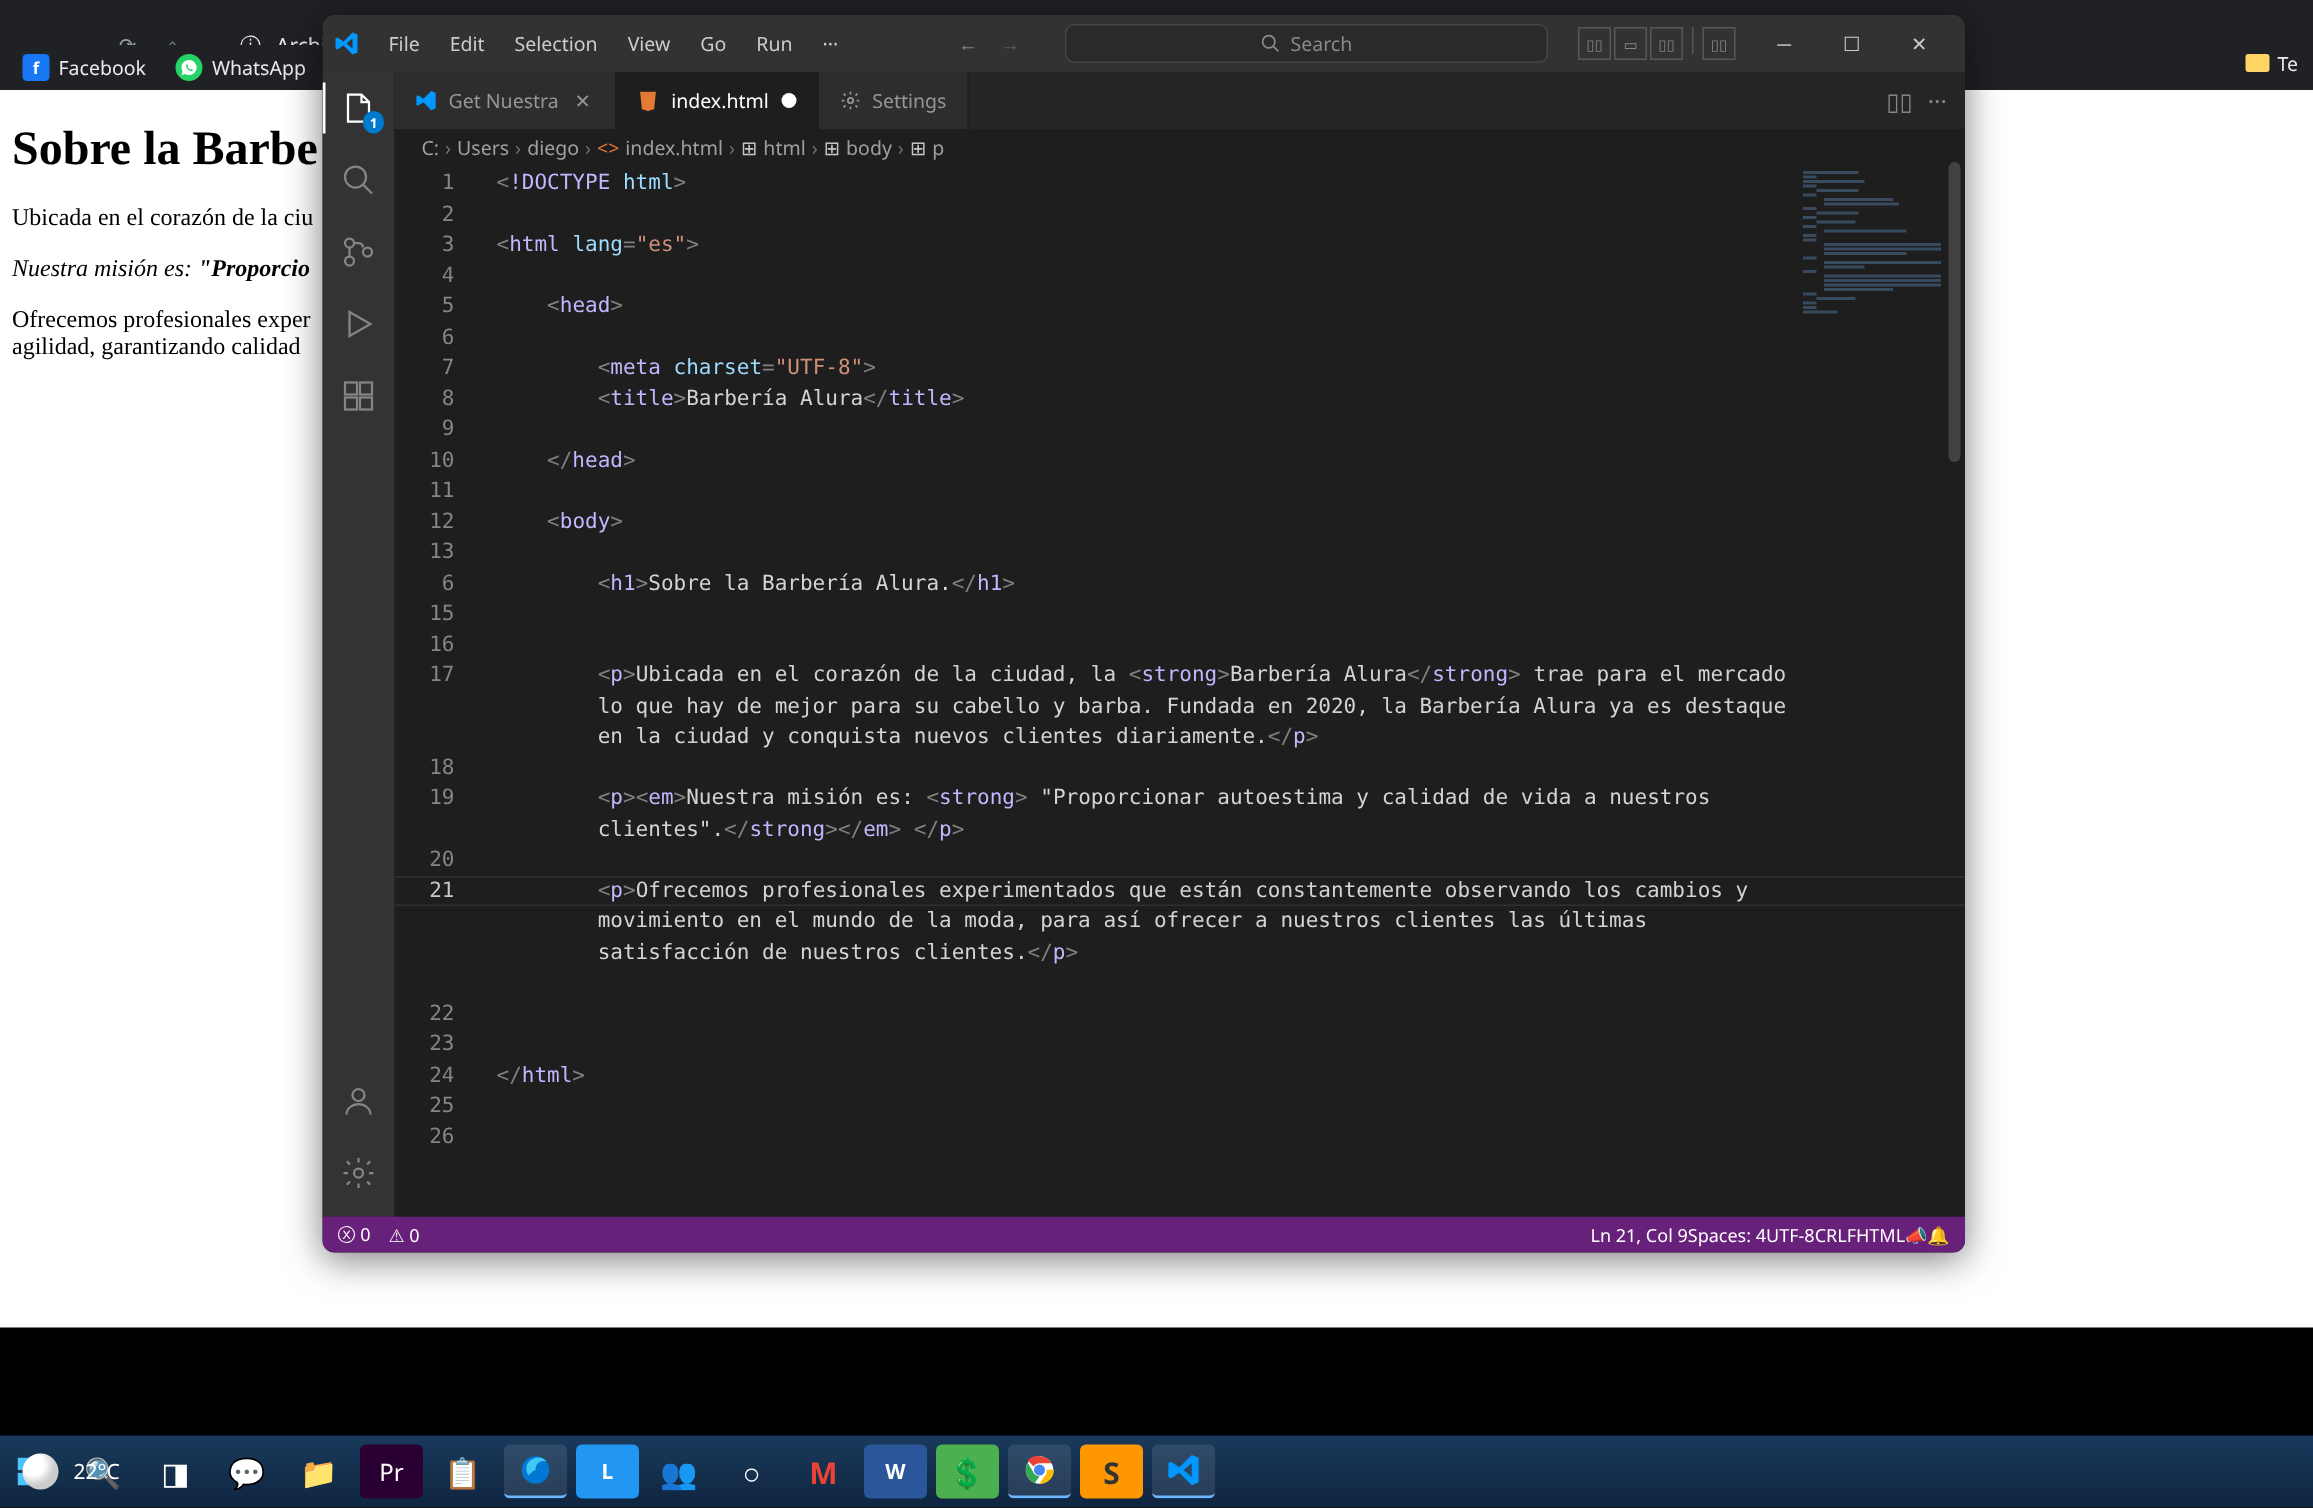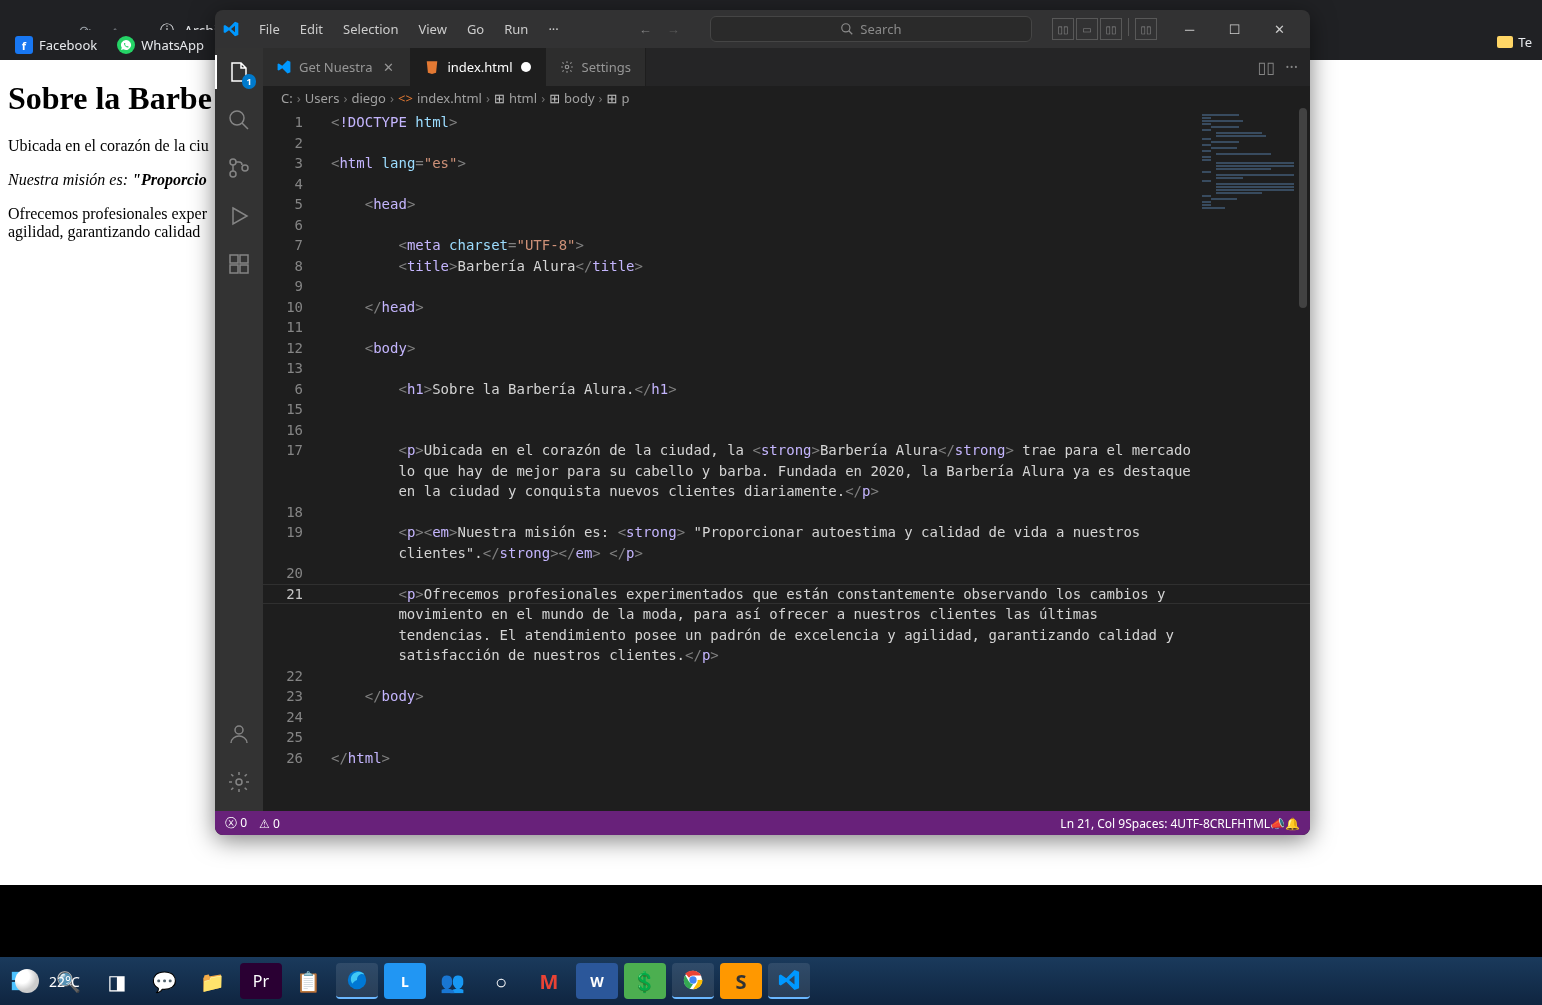--- a/index.html
+++ b/index.html
@@ -328,24 +328,22 @@
             <div class="line"></div>
             <div class="line">        <span class="tk-bracket">&lt;</span><span class="tk-tag">p</span><span class="tk-bracket">&gt;</span><span class="tk-text">Ubicada en el corazón de la ciudad, la </span><span class="tk-bracket">&lt;</span><span class="tk-tag">strong</span><span class="tk-bracket">&gt;</span><span class="tk-text">Barbería Alura</span><span class="tk-bracket">&lt;/</span><span class="tk-tag">strong</span><span class="tk-bracket">&gt;</span><span class="tk-text"> trae para el mercado </span></div>
             <div class="line">        <span class="tk-text">lo que hay de mejor para su cabello y barba. Fundada en 2020, la Barbería Alura ya es destaque </span></div>
             <div class="line">        <span class="tk-text">en la ciudad y conquista nuevos clientes diariamente.</span><span class="tk-bracket">&lt;/</span><span class="tk-tag">p</span><span class="tk-bracket">&gt;</span></div>
             <div class="line"></div>
             <div class="line">        <span class="tk-bracket">&lt;</span><span class="tk-tag">p</span><span class="tk-bracket">&gt;</span><span class="tk-bracket">&lt;</span><span class="tk-tag">em</span><span class="tk-bracket">&gt;</span><span class="tk-text">Nuestra misión es: </span><span class="tk-bracket">&lt;</span><span class="tk-tag">strong</span><span class="tk-bracket">&gt;</span><span class="tk-text"> "Proporcionar autoestima y calidad de vida a nuestros </span></div>
             <div class="line">        <span class="tk-text">clientes".</span><span class="tk-bracket">&lt;/</span><span class="tk-tag">strong</span><span class="tk-bracket">&gt;</span><span class="tk-bracket">&lt;/</span><span class="tk-tag">em</span><span class="tk-bracket">&gt;</span> <span class="tk-bracket">&lt;/</span><span class="tk-tag">p</span><span class="tk-bracket">&gt;</span></div>
             <div class="line"></div>
             <div class="line current">        <span class="tk-bracket">&lt;</span><span class="tk-tag">p</span><span class="tk-bracket">&gt;</span><span class="tk-text">Ofrecemos profesionales experimentados que están constantemente observando los cambios y </span></div>
             <div class="line">        <span class="tk-text">movimiento en el mundo de la moda, para así ofrecer a nuestros clientes las últimas </span></div>
-            <div class="line">        <span class="tk-text">tendencias. El atendimiento posee un padrón de excelencia y agilidad, garantizando calidad y </span></div>
             <div class="line">        <span class="tk-text">satisfacción de nuestros clientes.</span><span class="tk-bracket">&lt;/</span><span class="tk-tag">p</span><span class="tk-bracket">&gt;</span></div>
             <div class="line"></div>
-            <div class="line">    <span class="tk-bracket">&lt;/</span><span class="tk-tag">body</span><span class="tk-bracket">&gt;</span></div>
             <div class="line"></div>
             <div class="line"></div>
             <div class="line"><span class="tk-bracket">&lt;/</span><span class="tk-tag">html</span><span class="tk-bracket">&gt;</span></div>
           </div>
       </div>
 
       <div class="minimap">
         <div class="minimap-lines">
           <div style="width:40%"></div>
             <div style="width:10%"></div>

